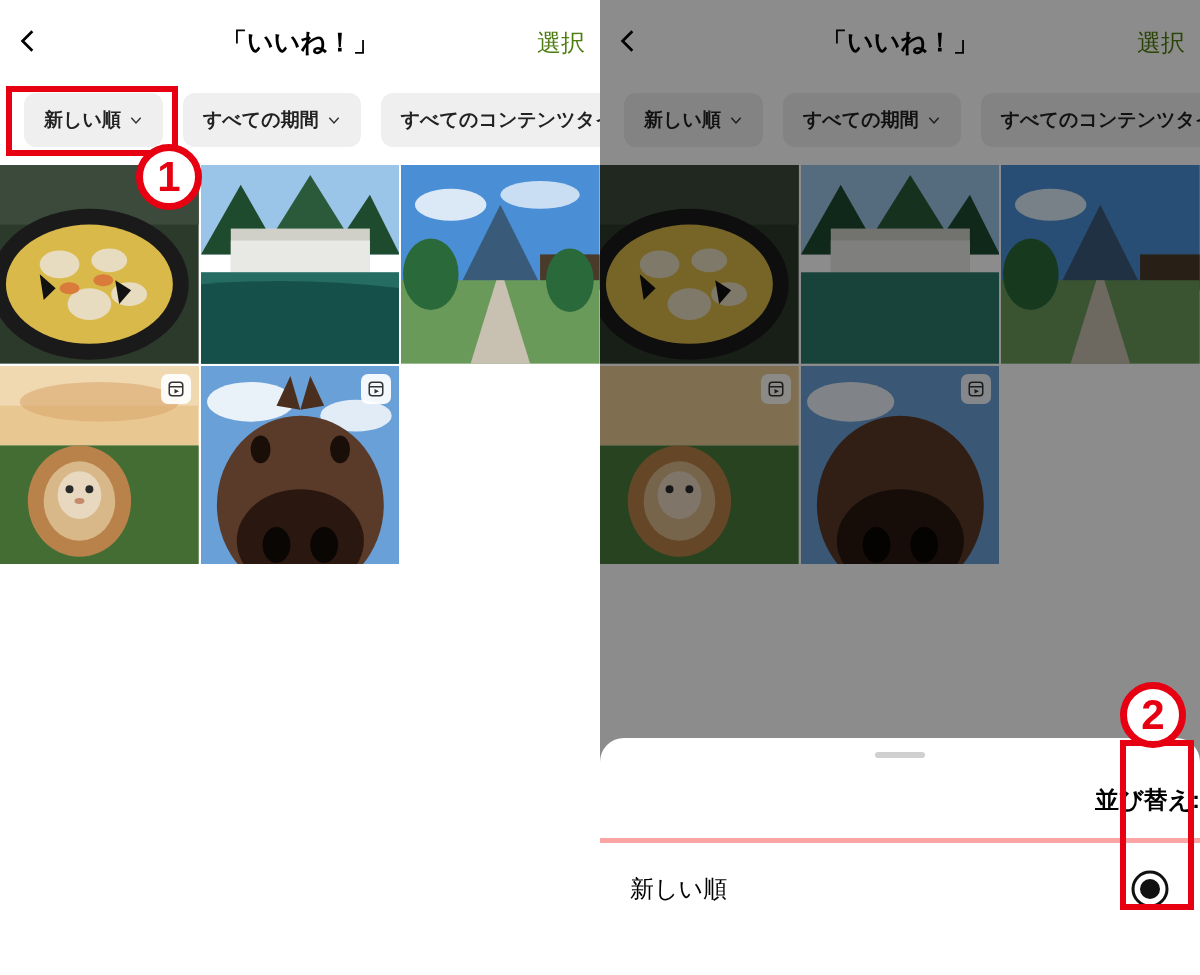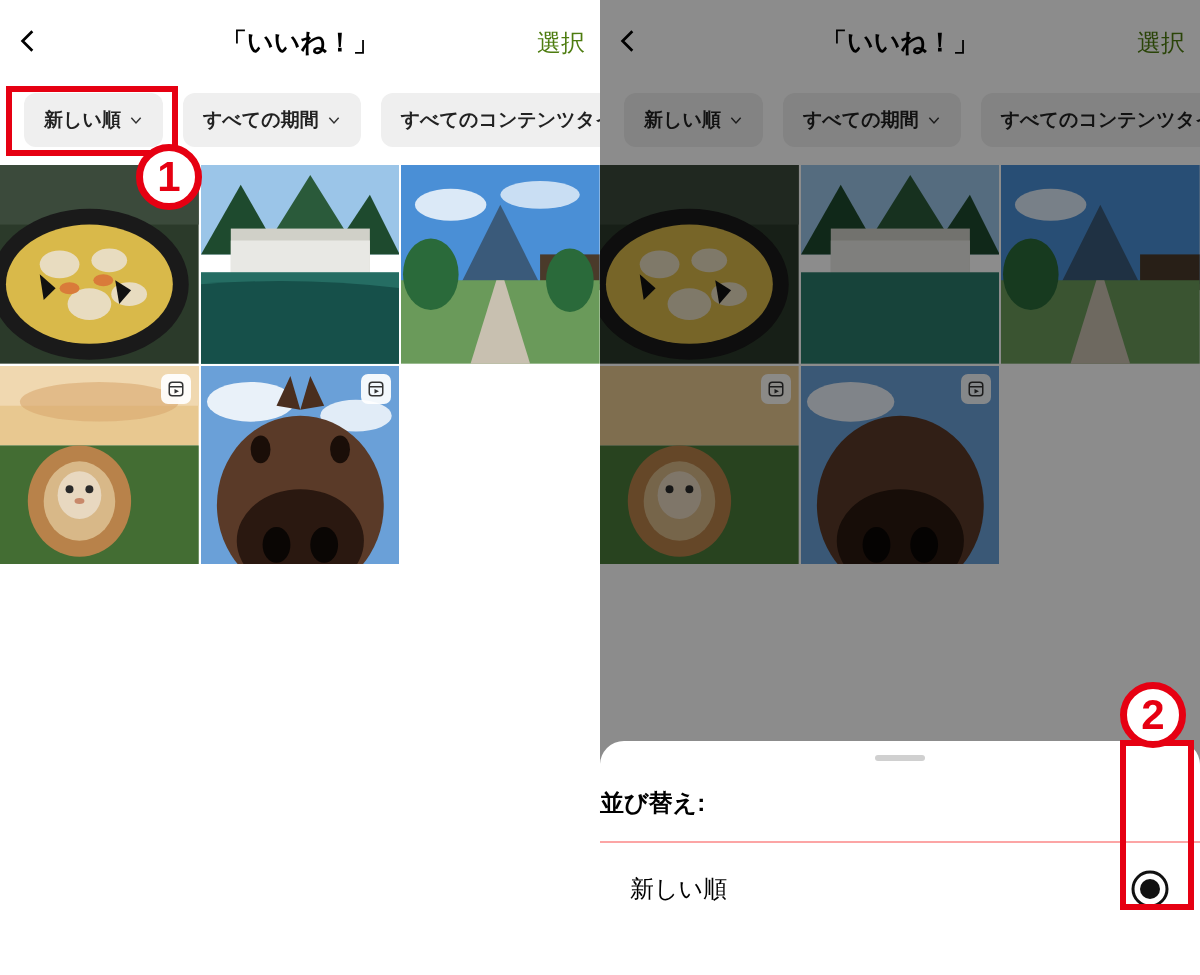--- a/index.html
+++ b/index.html
@@ -61,21 +61,21 @@
   
   .dim { position: absolute; inset: 0; background: rgba(0,0,0,0.45); }
   .sheet {
     position: absolute; left: 0; right: 0; bottom: 0;
     background: #fff;
     border-top-left-radius: 24px;
     border-top-right-radius: 24px;
     padding: 14px 0 40px 0;
   }
   .handle { width: 50px; height: 6px; background: #d0d0d0; border-radius: 3px; margin: 0 auto 26px auto; }
-  .sheet-title { text-align: left; font-size: 24px; font-weight: 700; padding-bottom: 22px; border-bottom: 2px solid #fca5a5; }
+  .sheet-title { text-align: right; font-size: 24px; font-weight: 700; padding-bottom: 22px; border-bottom: 5px solid #fca5a5; }
   .opt { display: flex; align-items: center; justify-content: space-between; padding: 26px 30px; font-size: 24px; }
   .radio { width: 40px; height: 40px; }
   .radio circle.outer { fill: none; stroke: #111; stroke-width: 3; }
   .radio.off circle.outer { stroke: #bbb; }
   .radio circle.inner { fill: #111; }
   
   .callout-box { position: absolute; border: 6px solid #e60012; }
   .callout-circle {
     position: absolute; width: 66px; height: 66px;
     border: 7px solid #e60012; border-radius: 50%;

